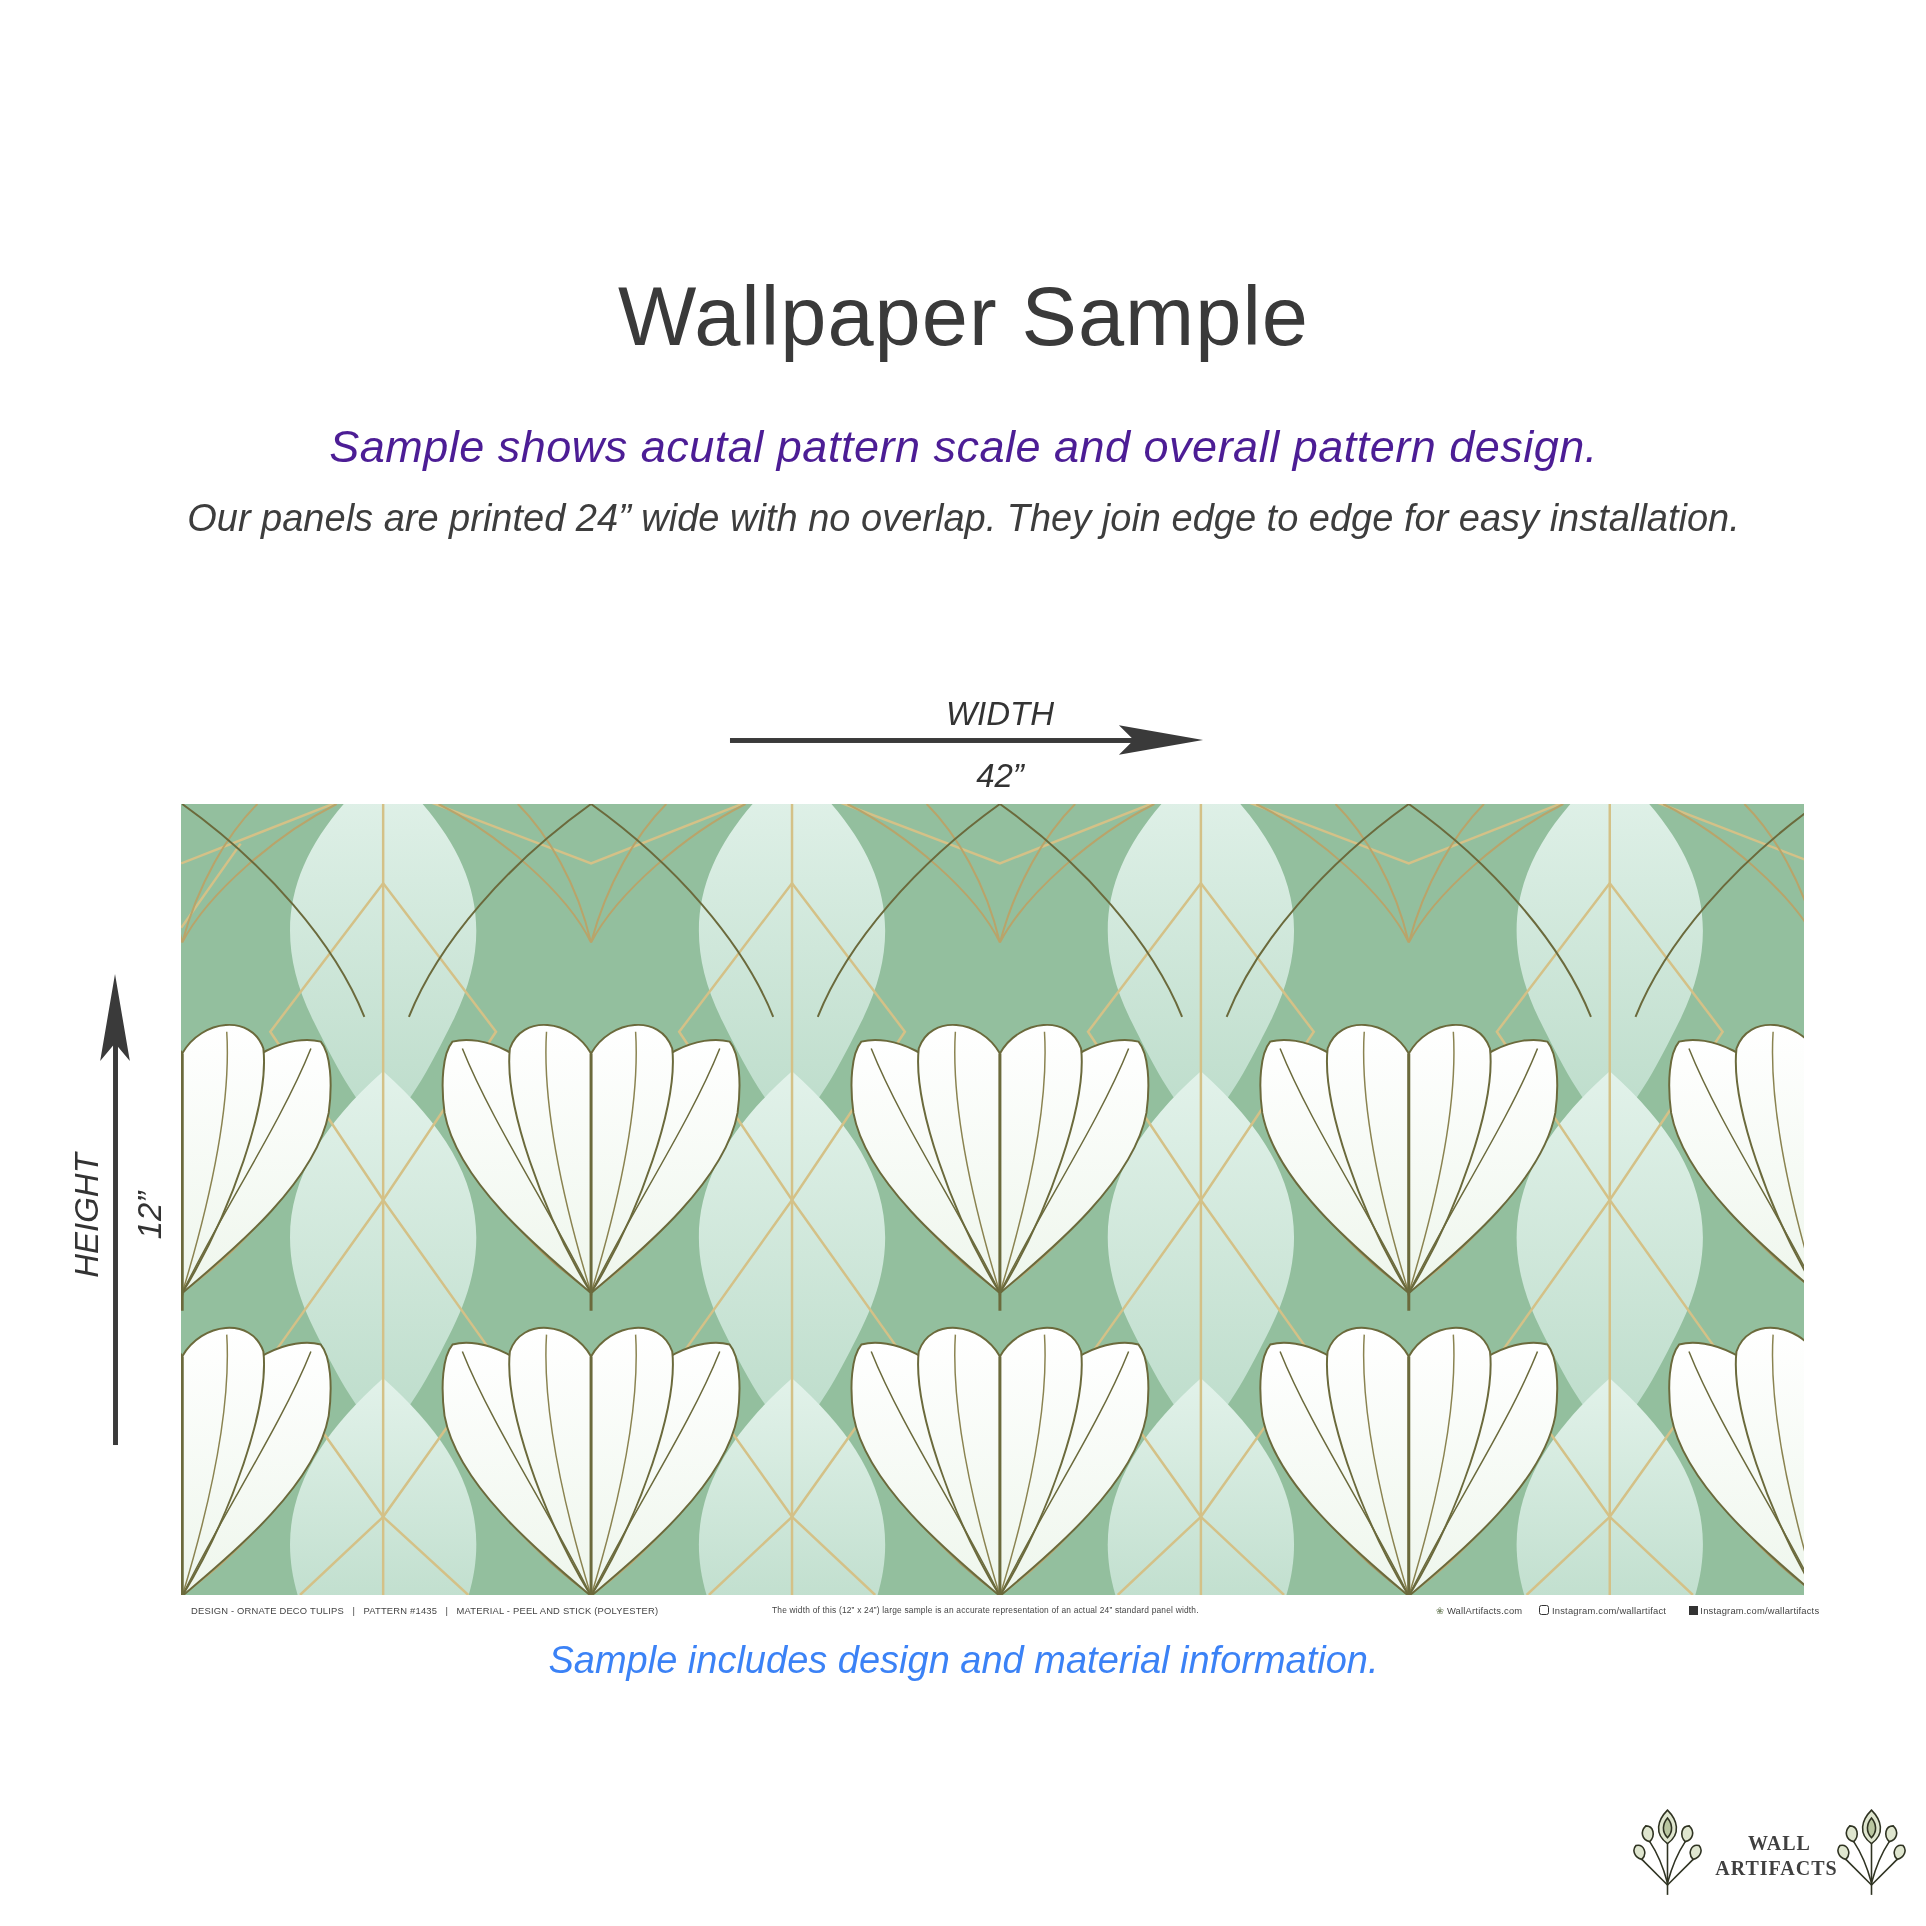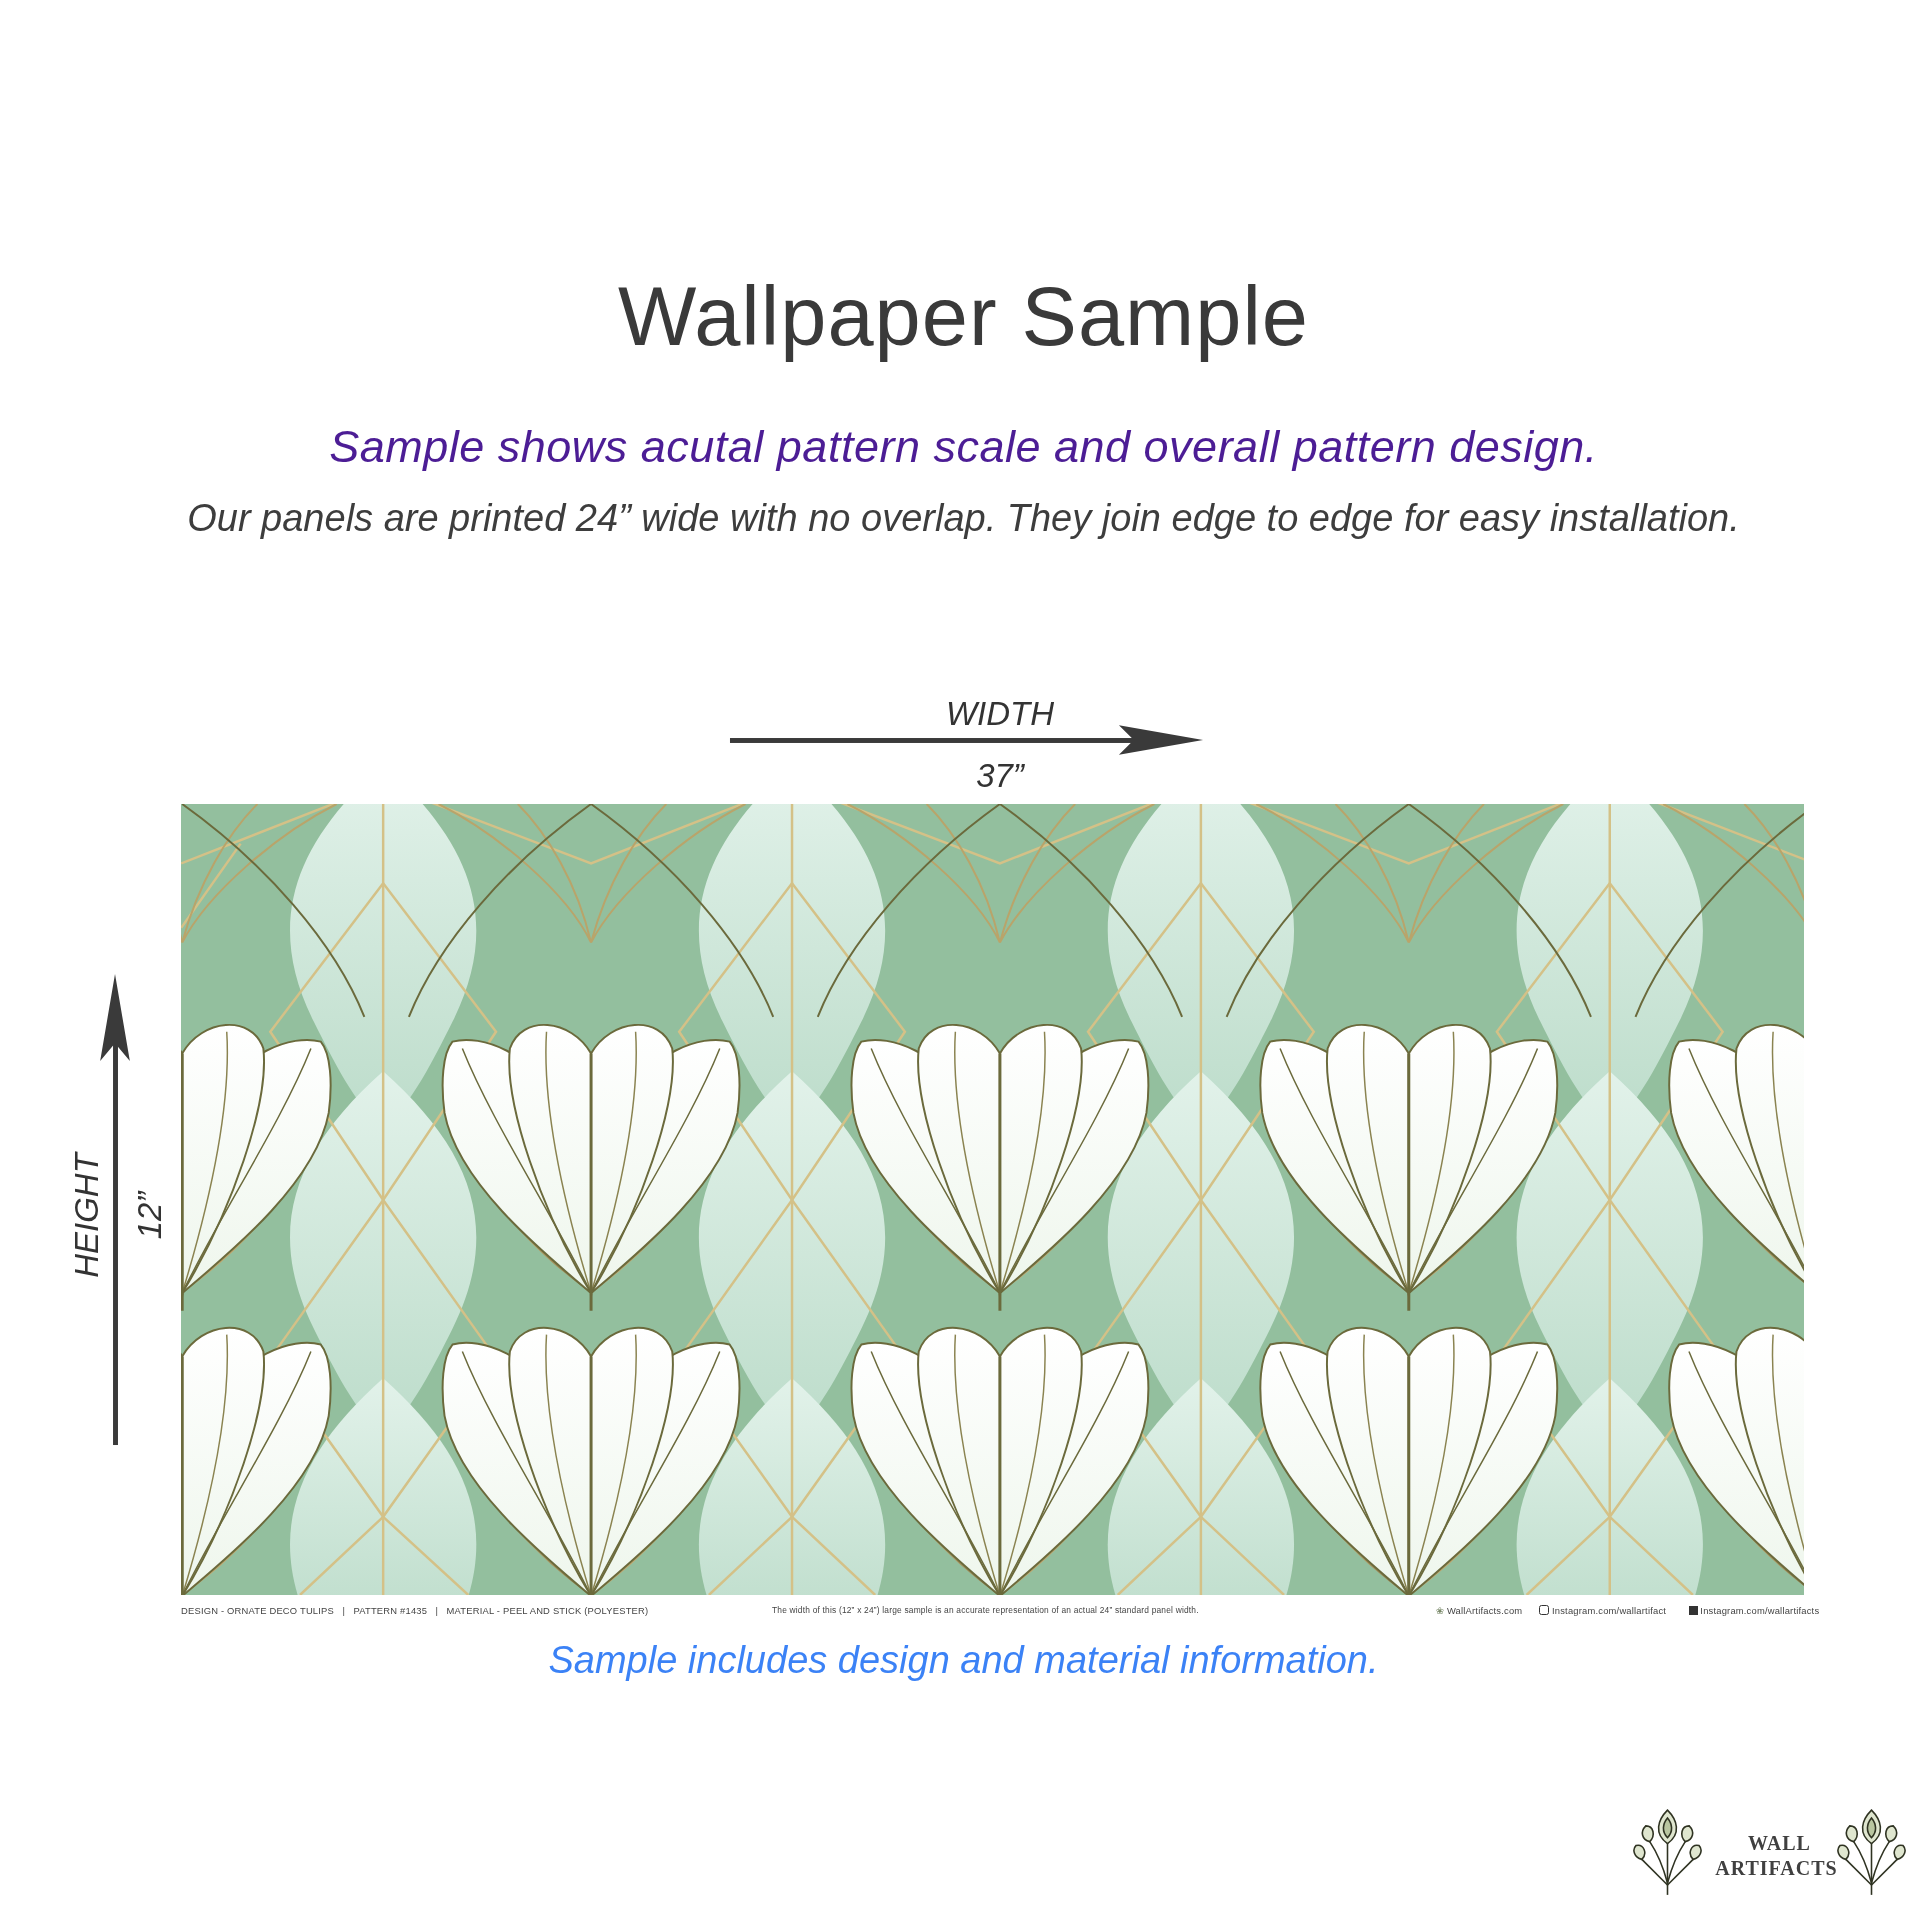--- a/index.html
+++ b/index.html
@@ -25,21 +25,21 @@
 
 <div class="abs title">Wallpaper Sample</div>
 <div class="abs sub1">Sample shows acutal pattern scale and overall pattern design.</div>
 <div class="abs sub2">Our panels are printed 24” wide with no overlap. They join edge to edge for easy installation.</div>
 
 <div class="abs dim-label" style="left:891px; top:695px; width:218px;">WIDTH</div>
 <svg class="abs" style="left:728px; top:723px;" width="480" height="34" viewBox="0 0 485 34">
   <rect x="2" y="15" width="430" height="5" fill="#3a3a3a"></rect>
   <polygon points="395,2 480,17 395,32 410,17" fill="#3a3a3a"></polygon>
 </svg>
-<div class="abs dim-label" style="left:891px; top:757px; width:218px;">37”</div>
+<div class="abs dim-label" style="left:891px; top:757px; width:218px;">42”</div>
 
 <svg class="abs" style="left:100px; top:972px;" width="32" height="475" viewBox="0 0 32 480">
   <rect x="13" y="40" width="5" height="438" fill="#3a3a3a"></rect>
   <polygon points="15,2 30,90 15,72 0,90" fill="#3a3a3a"></polygon>
 </svg>
 <div class="abs dim-label" style="left:-10px; top:1185px; width:198px; transform:rotate(-90deg); transform-origin:0 0; left:68px; top:1285px; width:139px;">HEIGHT</div>
 <div class="abs dim-label" style="transform:rotate(-90deg); transform-origin:0 0; left:131px; top:1255px; width:79px;">12”</div>
 
 <div class="abs panel">
   <svg width="1623" height="791" viewBox="0 0 1639 799">
@@ -158,21 +158,21 @@
     <g>
       <use href="#tulip" transform="translate(1,518)"></use>
       <use href="#tulip" transform="translate(414,518)"></use>
       <use href="#tulip" transform="translate(827,518)"></use>
       <use href="#tulip" transform="translate(1240,518)"></use>
       <use href="#tulip" transform="translate(1653,518)"></use>
     </g>
   </svg>
 </div>
 
-<div class="abs info" style="left:181px;">
+<div class="abs info" style="left:191px;">
   <span>DESIGN - ORNATE DECO TULIPS</span>
   &nbsp;&nbsp;<span>|</span>&nbsp;&nbsp;
   <span>PATTERN #1435</span>
   &nbsp;&nbsp;<span>|</span>&nbsp;&nbsp;
   <span>MATERIAL - PEEL AND STICK (POLYESTER)</span>
 </div>
 <div class="abs info" style="left:772px; font-size:8.4px;">The width of this (12” x 24”) large sample is an accurate representation of an actual 24” standard panel width.</div>
 <div class="abs info" style="left:1436px;">
   <span style="color:#7a8a6a;">❀</span>
   <span>WallArtifacts.com</span>

